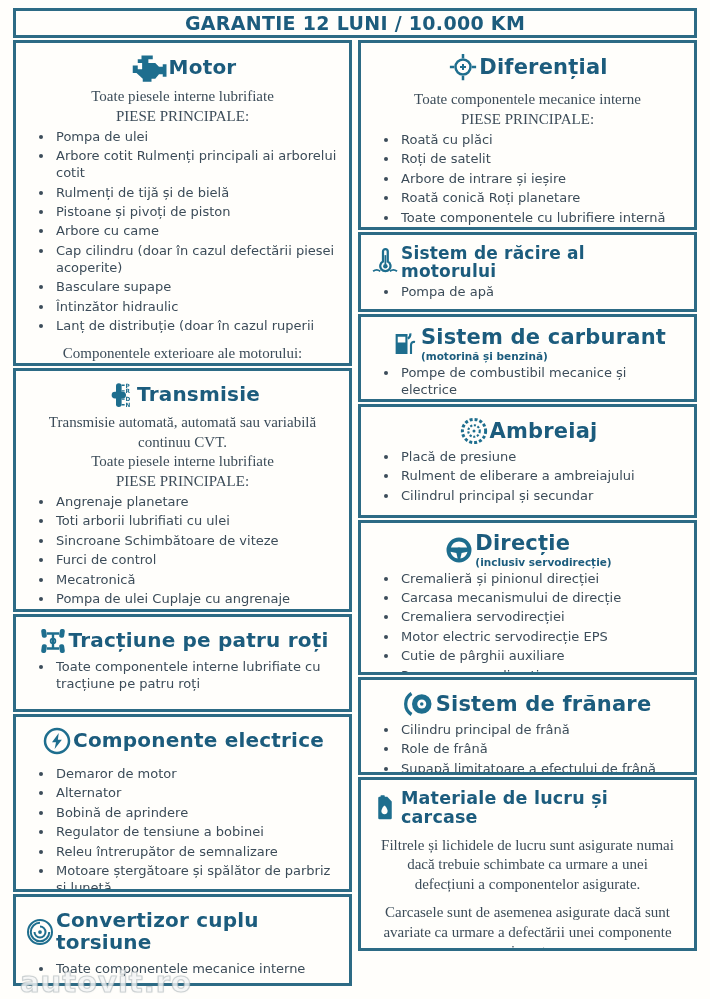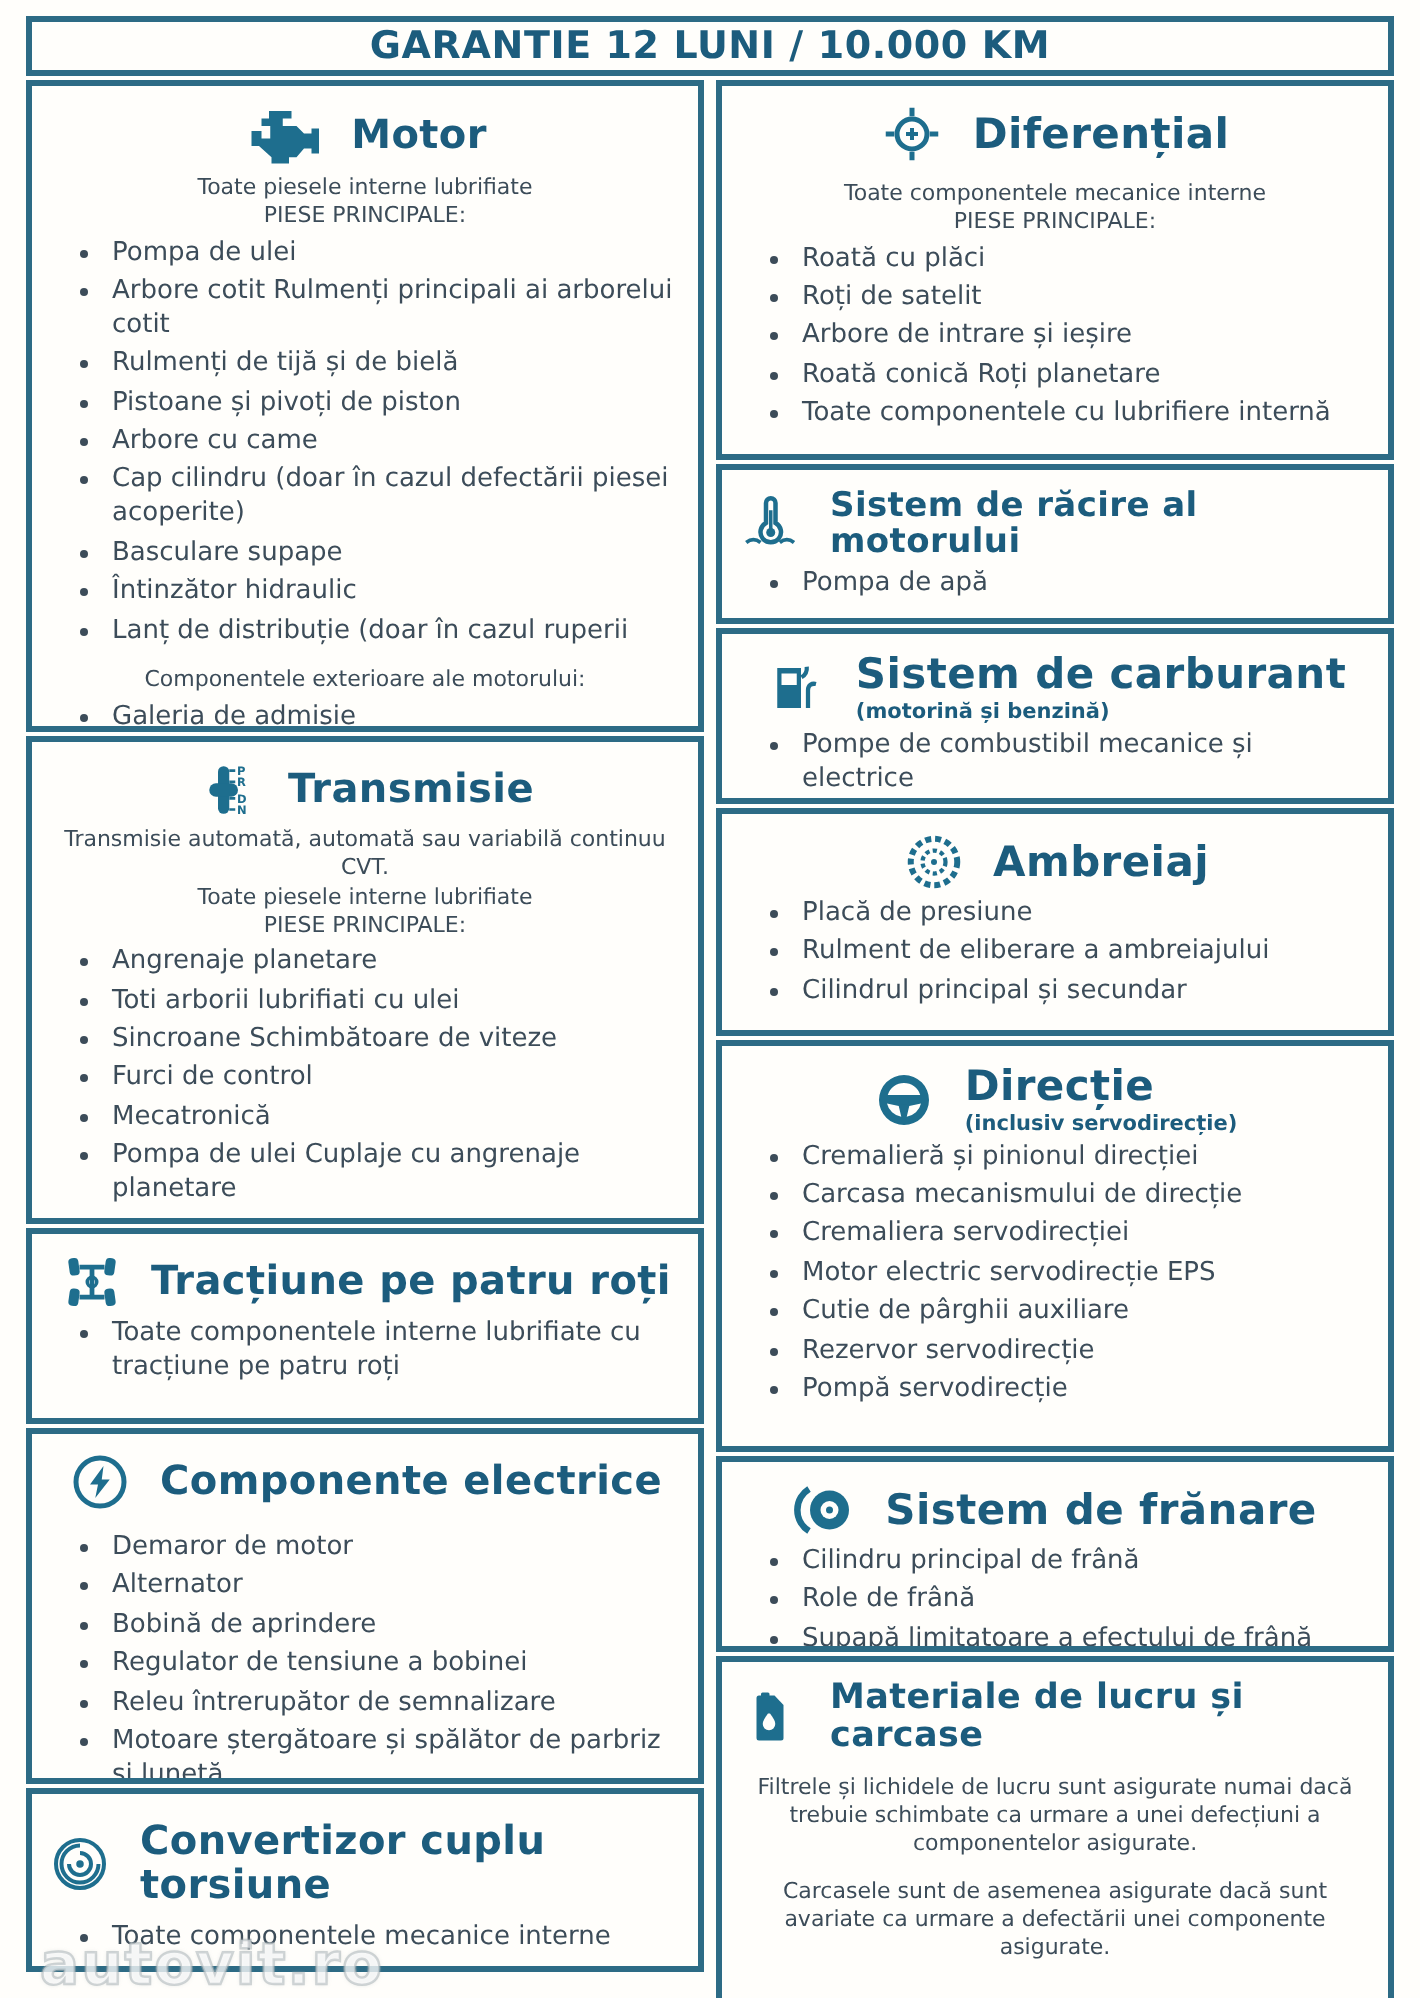--- a/index.html
+++ b/index.html
@@ -34,49 +34,49 @@
   .col{display:flex;flex-direction:column;gap:2px;width:339px;}
   .sec{
     box-sizing:border-box;
     border:3px solid var(--border);
     background:var(--paper);
     padding:3px 8px 5px;
     overflow:hidden;
   }
   .sec-head{
     display:flex;align-items:center;justify-content:center;
-    gap:14px;margin:6px 0 3px;
+    gap:0;margin:6px 0 3px;
   }
   .icon{width:32px;height:30px;display:inline-flex;color:var(--icon);flex:0 0 auto;}
   .icon svg{width:100%;height:100%;}
   .titlewrap{display:flex;flex-direction:column;align-items:flex-start;}
   .sec-title{color:var(--title);font-weight:700;font-size:21px;line-height:1.08;letter-spacing:.2px;}
   .sec-sub{color:var(--title);font-weight:700;font-size:10.5px;margin-top:1px;}
   .intro,.mid,.para{
     text-align:center;color:var(--body);
-    font-size:11px;line-height:1.3;margin:0 2px;
+    font-size:15px;line-height:1.3;margin:0 2px;font-family:Liberation Serif, serif;
   }
   .mid{margin-top:9px;}
   .para{margin:9px 8px 0;}
   .sec ul{
     list-style:disc;margin:3px 0 0;padding-left:30px;
     color:var(--body);font-size:13px;line-height:1.3;
   }
   .sec li{margin:2.5px 0;padding-left:2px;}
   
   .sec-motor{height:326px}
   .sec-transmisie{height:244px}
   .sec-electrice{height:178px}
   .sec-tractiune{height:98px}
   .sec-convertizor{height:92px}
   .sec-diferential{height:190px}
   .sec-racire{height:80px}
   .sec-carburant{height:88px}
   .sec-ambreiaj{height:114px}
-  .sec-directie{height:206px}
+  .sec-directie{height:155px}
   .sec-franare{height:98px}
   .sec-materiale{height:174px}
   .col-left .sec-title{font-size:20px;}
   .sec-motor .icon{width:40px;height:32px;}
   .sec-racire .sec-title{font-size:17px;}
   .sec-materiale .sec-title{font-size:17.5px;}
   .sec-electrice .sec-head{margin-bottom:10px;}
   .sec-convertizor .sec-head{margin-top:10px;margin-bottom:8px;}
   .sec-diferential .sec-head{margin-bottom:8px;}
   .watermark{

